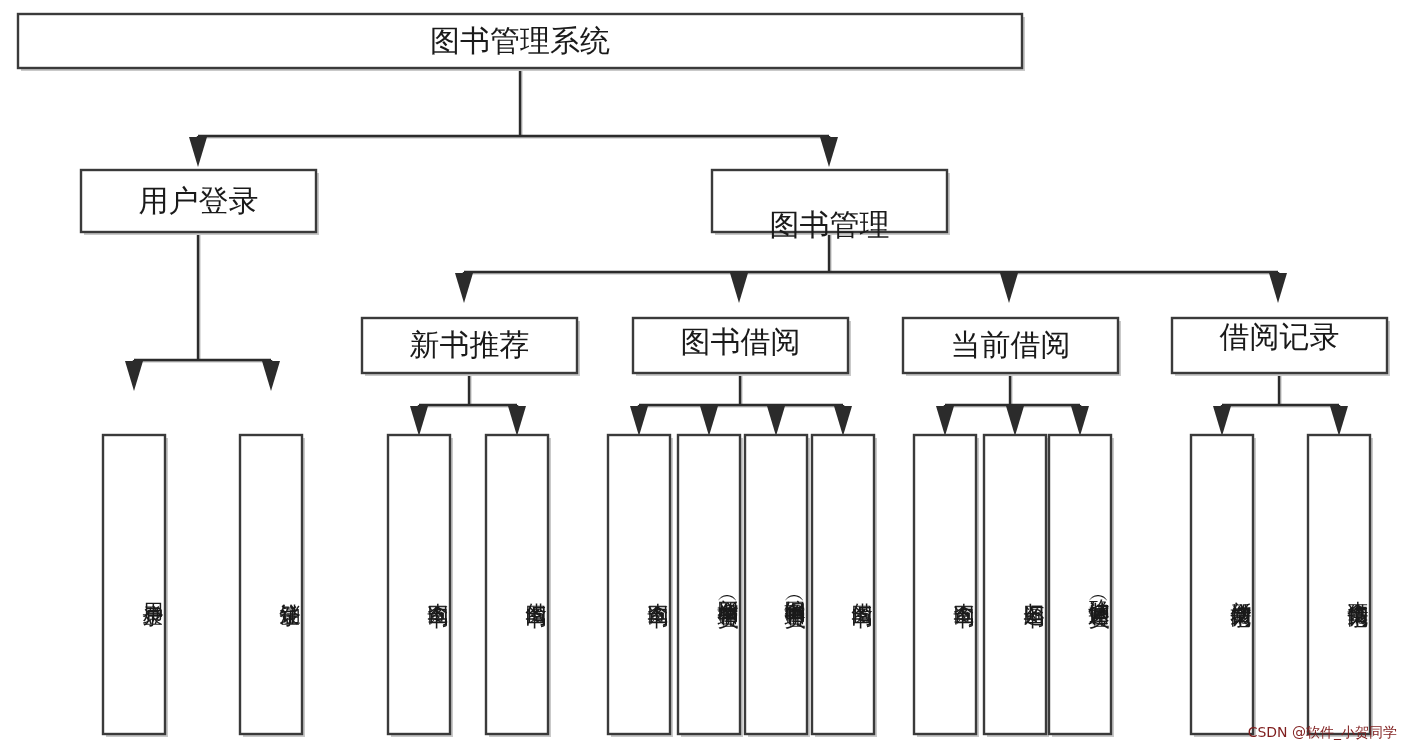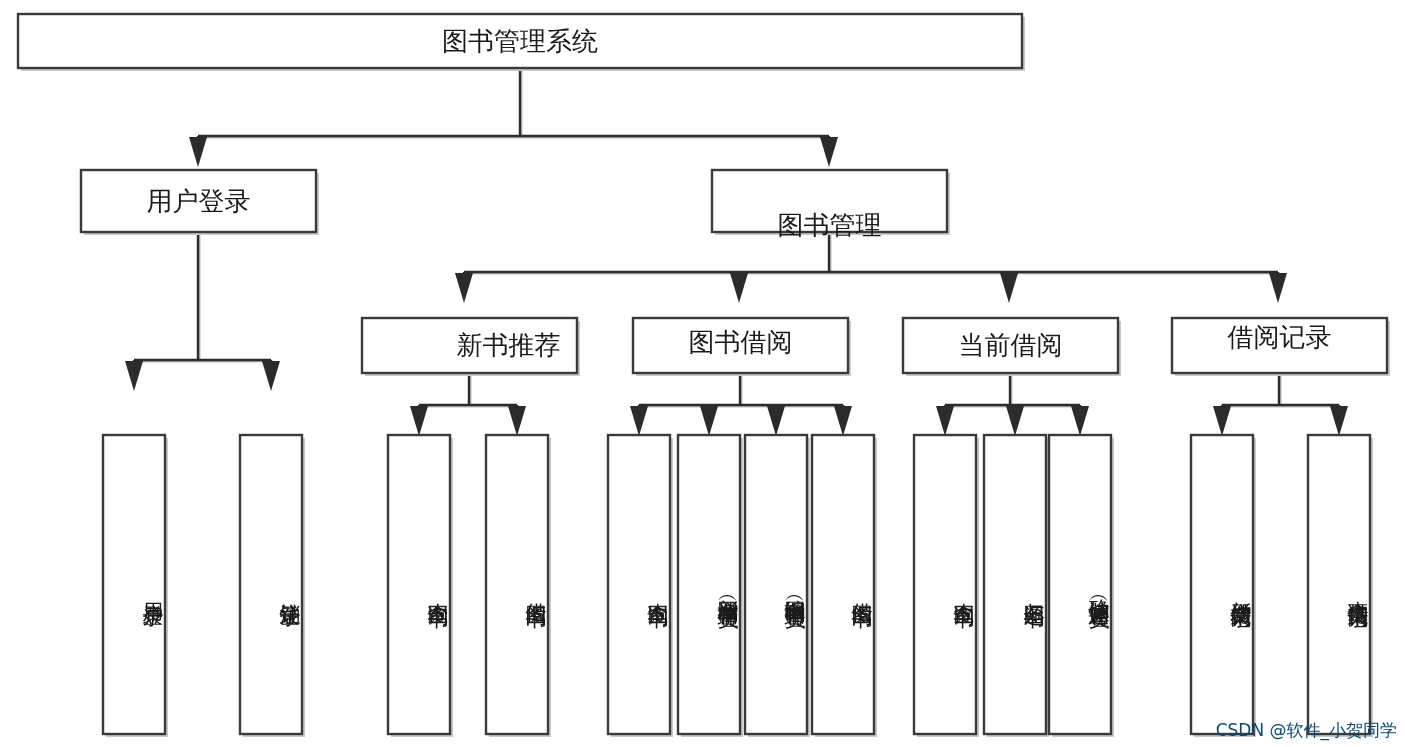--- a/index.html
+++ b/index.html
@@ -61,35 +61,35 @@
     letter-spacing: 1.5px;
     display: flex;
     align-items: flex-start;
     justify-content: center;
     white-space: nowrap;
     pointer-events: none;
   }
   .hlabel-wrap {
     position: absolute;
     font-family: "DejaVu Sans", "Liberation Sans", sans-serif;
-    font-size: 26px;
+    font-size: 30px;
     color: #1a1a1a;
     display: flex;
     align-items: center;
     justify-content: center;
     white-space: nowrap;
     pointer-events: none;
   }
   .watermark {
     position: absolute;
     right: 8px;
     bottom: 5px;
     font-family: "DejaVu Sans", "Liberation Sans", sans-serif;
-    font-size: 17px;
-    color: #0c4a6e;
+    font-size: 14px;
+    color: #7f1d1d;
     white-space: nowrap;
     pointer-events: none;
   }
 </style>
 </head>
 <body>
 
 <div id="diagram-root">
 
   <svg id="diagram-svg" viewBox="0 0 1405 747" xmlns="http://www.w3.org/2000/svg">
@@ -216,21 +216,21 @@
         <rect x="1191" y="435" width="62" height="299" class="node-box"></rect>
         <rect x="1311" y="438" width="62" height="299" class="node-shadow"></rect>
         <rect x="1308" y="435" width="62" height="299" class="node-box"></rect>
       </g>
   </svg>
 
   <div id="labels-layer">
       <div class="hlabel-wrap" style="left: 18px; top: 14px; width: 1004px; height: 54px;">图书管理系统</div>
       <div class="hlabel-wrap" style="left: 81px; top: 170px; width: 235px; height: 62px;">用户登录</div>
       <div class="hlabel-wrap" style="left: 712px; top: 170px; width: 235px; height: 62px; margin-top: 24px;">图书管理</div>
-      <div class="hlabel-wrap" style="left: 362px; top: 318px; width: 215px; height: 55px; padding-left: 39px;">新书推荐</div>
+      <div class="hlabel-wrap" style="left: 362px; top: 318px; width: 215px; height: 55px;">新书推荐</div>
       <div class="hlabel-wrap" style="left: 633px; top: 318px; width: 215px; height: 49px;">图书借阅</div>
       <div class="hlabel-wrap" style="left: 903px; top: 318px; width: 215px; height: 55px; text-align: right;">当前借阅</div>
       <div class="hlabel-wrap" style="left: 1172px; top: 318px; width: 215px; height: 39px;">借阅记录</div>
       <div class="vlabel-wrap" style="left: 103px; top: 449px; width: 62px; height: 279px;">用户登录</div>
       <div class="vlabel-wrap" style="left: 240px; top: 449px; width: 62px; height: 279px;">注销登录</div>
       <div class="vlabel-wrap" style="left: 388px; top: 449px; width: 62px; height: 279px;">查询图书</div>
       <div class="vlabel-wrap" style="left: 486px; top: 449px; width: 62px; height: 279px;">借阅图书</div>
       <div class="vlabel-wrap" style="left: 608px; top: 449px; width: 62px; height: 279px;">查询图书</div>
       <div class="vlabel-wrap" style="left: 678px; top: 449px; width: 62px; height: 279px;">新增图书（管理员）</div>
       <div class="vlabel-wrap" style="left: 745px; top: 449px; width: 62px; height: 279px;">编辑图书（管理员）</div>

